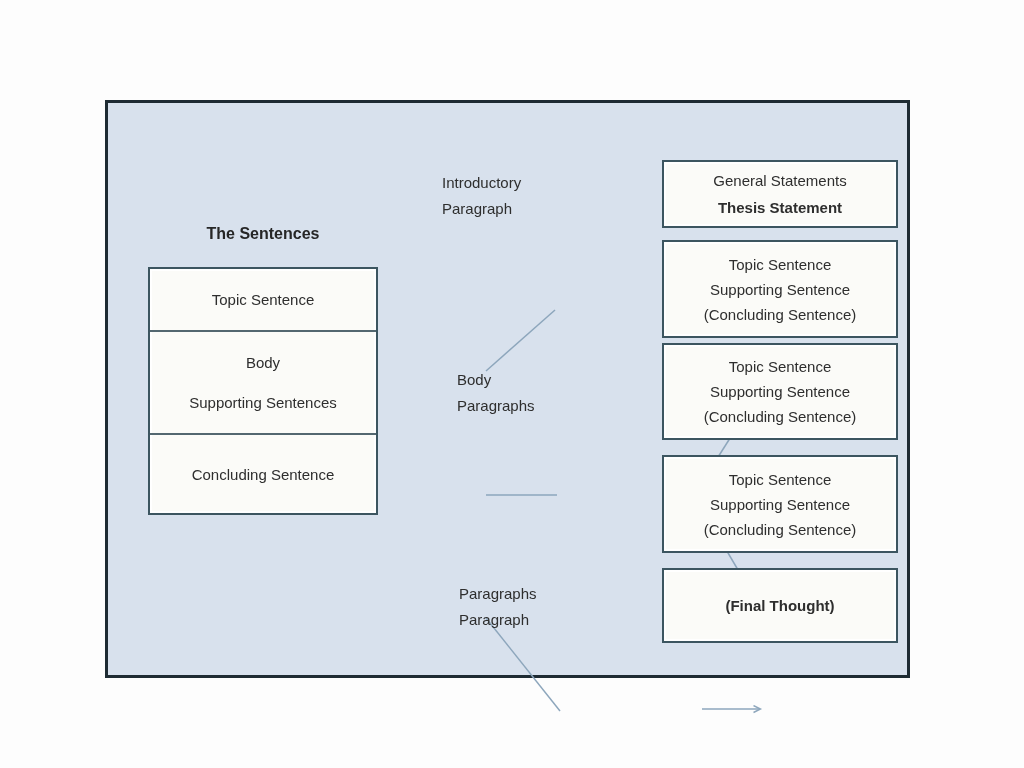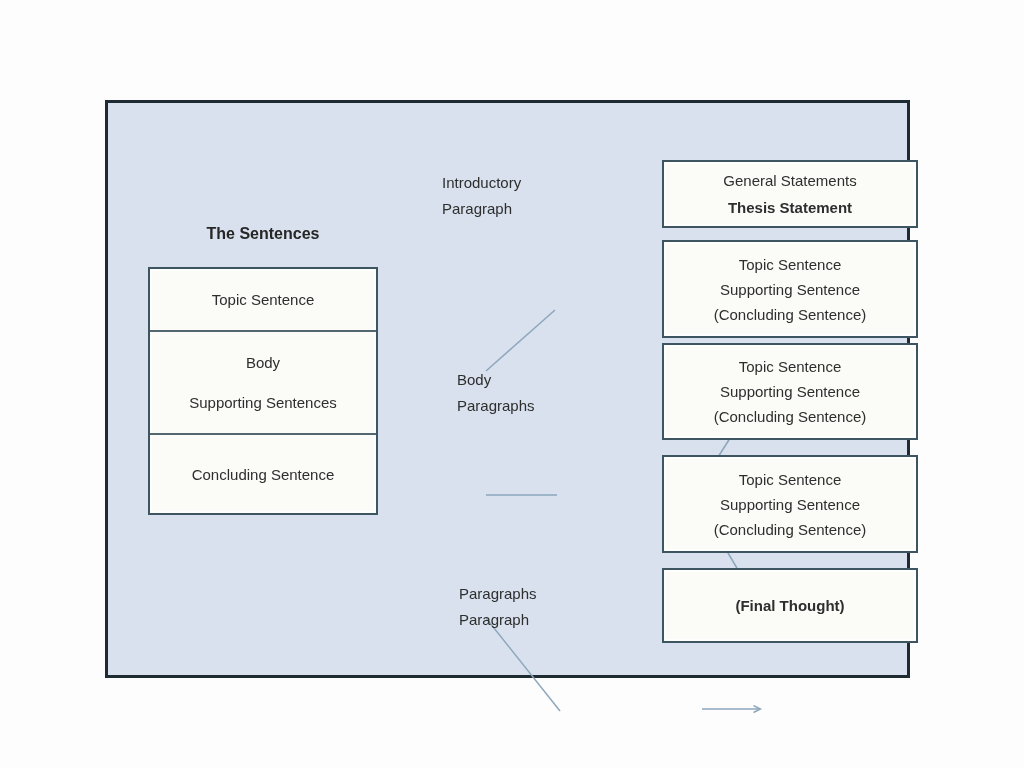--- a/index.html
+++ b/index.html
@@ -62,21 +62,21 @@
     flex-direction: column;
     align-items: center;
     justify-content: space-evenly;
     text-align: center;
   }
   #section-topic      { height: 66px; }
   #section-body       { height: 114px; border-top: 2px solid #536770; border-bottom: 2px solid #536770; }
   #section-concluding { height: 84px; }
 
   
-  .essay-box { left: 662px; width: 256px; }
+  .essay-box { left: 662px; width: 236px; }
   #box-intro      { top: 160px; height: 68px; line-height: 27px; }
   #box-body-0     { top: 240px; height: 98px; line-height: 25px; }
   #box-body-1     { top: 343px; height: 97px; line-height: 25px; }
   #box-body-2     { top: 455px; height: 98px; line-height: 25px; }
   #box-concluding { top: 568px; height: 75px; line-height: 25px; font-weight: bold; }
 
   .bold-line { font-weight: bold; }
 
   
   .mid-label {

